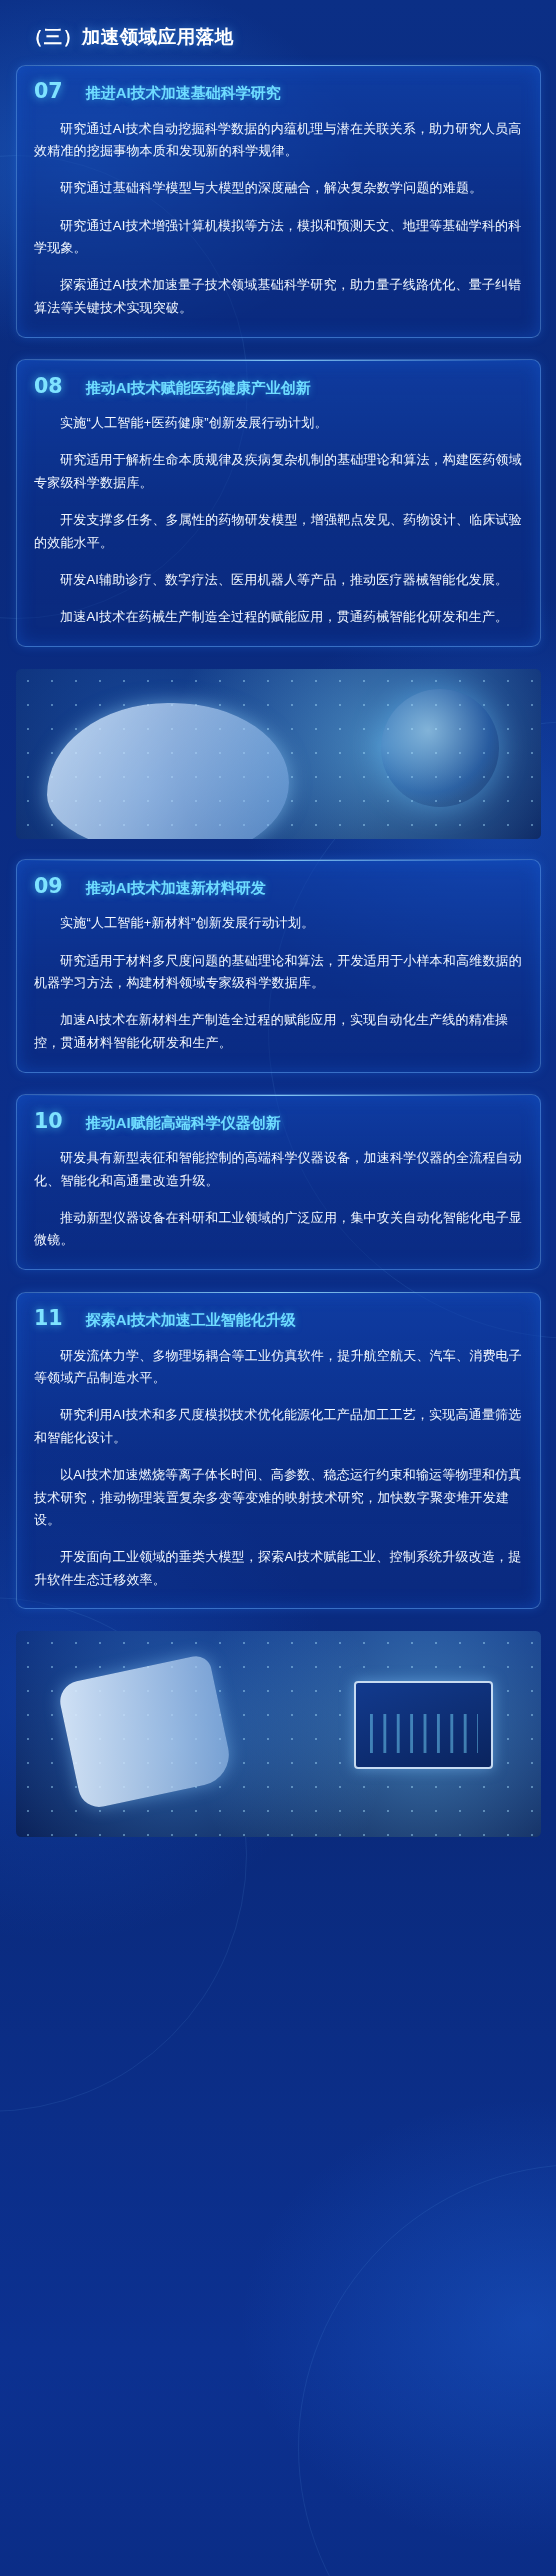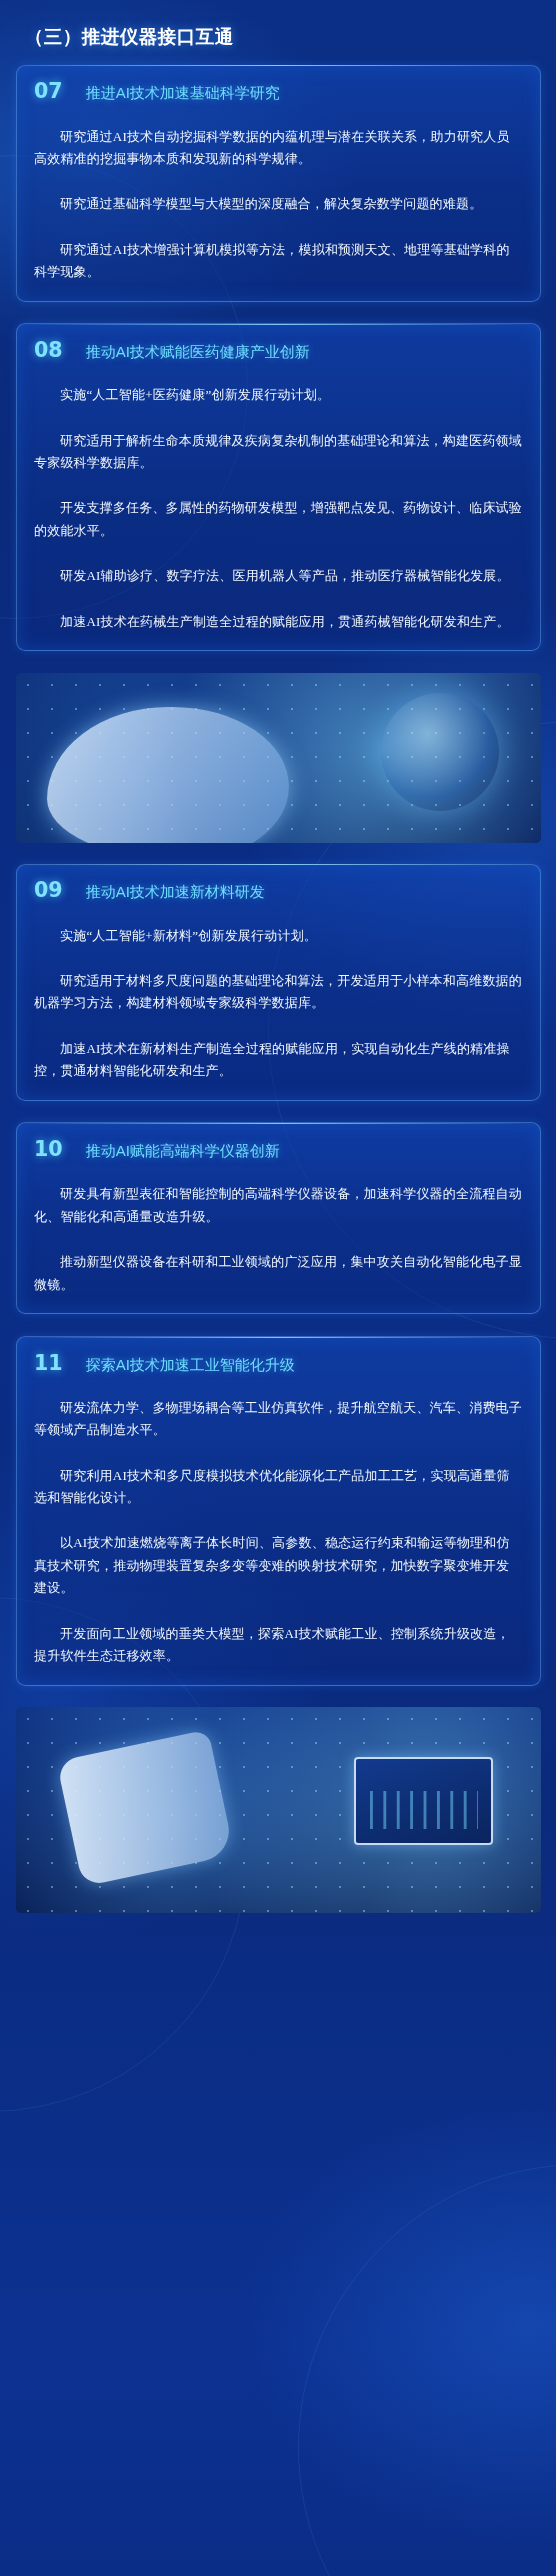--- a/index.html
+++ b/index.html
@@ -82,33 +82,32 @@
   .card-num {
     font-size: 20.6px;
     font-weight: bold;
     color: #7fe3ff;
     text-shadow: 0 0 8.2px rgba(80,220,255,0.75);
     line-height: 1;
     font-family: "DejaVu Sans", "Liberation Sans", sans-serif;
   }
   .card-title {
     font-size: 15px;
-    font-weight: normal;
+    font-weight: bold;
     color: #6fdcff;
     text-shadow: 0 0 7.2px rgba(60,200,255,0.55);
     line-height: 1.3;
   }
   .para {
     font-size: 13px;
     line-height: 1.72;
     color: #f2f8ff;
     text-indent: 2em;
-    margin-top: 23px;
+    margin-top: 15px;
     letter-spacing: 0.2px;
-    font-family: Liberation Serif, serif;
   }
 
   
   .photo {
     position: relative;
     width: 100%;
     border-radius: 5.2px;
     overflow: hidden;
     margin: 9.3px 0 20.6px 0;
   }
@@ -193,30 +192,31 @@
 <body>
 
 <div class="page">
   <div class="bg-grid"></div>
   <div class="glow-arc arc1"></div>
   <div class="glow-arc arc2"></div>
   <div class="glow-arc arc3"></div>
   <div class="glow-arc arc4"></div>
 
   <div class="content">
-    <h1 class="section-title">（三）推进仪器接口互通</h1>
+    <h1 class="section-title">（三）加速领域应用落地</h1>
     <div id="cards-root">
         <section class="card">
           <div class="card-head">
             <div class="card-num">07</div>
             <div class="card-title">推进AI技术加速基础科学研究</div>
           </div>
           <p class="para">研究通过AI技术自动挖掘科学数据的内蕴机理与潜在关联关系，助力研究人员高效精准的挖掘事物本质和发现新的科学规律。</p>
           <p class="para">研究通过基础科学模型与大模型的深度融合，解决复杂数学问题的难题。</p>
           <p class="para">研究通过AI技术增强计算机模拟等方法，模拟和预测天文、地理等基础学科的科学现象。</p>
+          <p class="para">探索通过AI技术加速量子技术领域基础科学研究，助力量子线路优化、量子纠错算法等关键技术实现突破。</p>
         </section>
         <section class="card">
           <div class="card-head">
             <div class="card-num">08</div>
             <div class="card-title">推动AI技术赋能医药健康产业创新</div>
           </div>
           <p class="para">实施“人工智能+医药健康”创新发展行动计划。</p>
           <p class="para">研究适用于解析生命本质规律及疾病复杂机制的基础理论和算法，构建医药领域专家级科学数据库。</p>
           <p class="para">开发支撑多任务、多属性的药物研发模型，增强靶点发见、药物设计、临床试验的效能水平。</p>
           <p class="para">研发AI辅助诊疗、数字疗法、医用机器人等产品，推动医疗器械智能化发展。</p>

